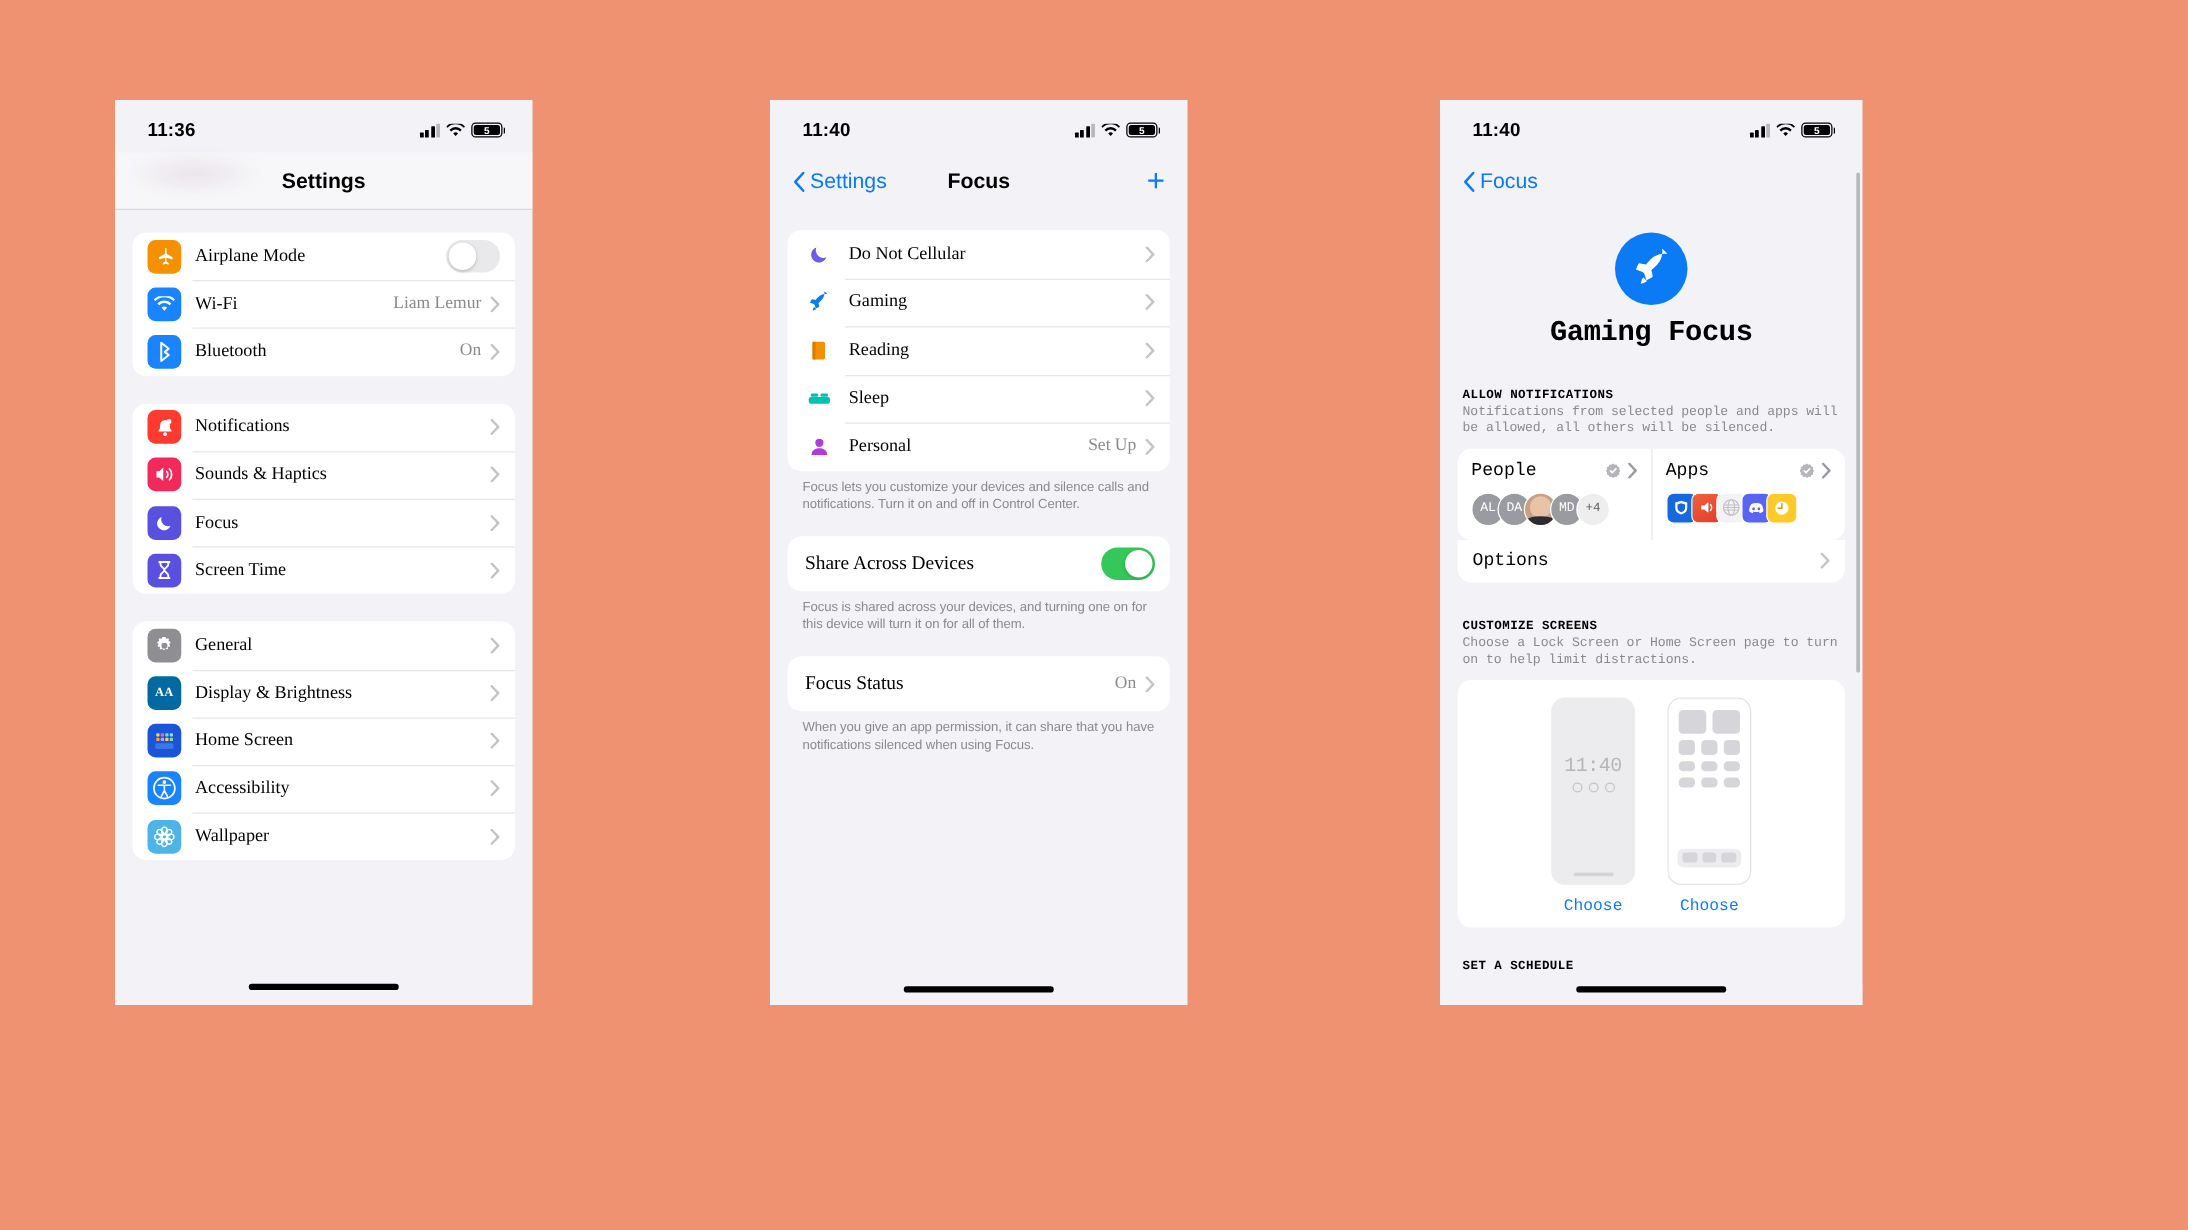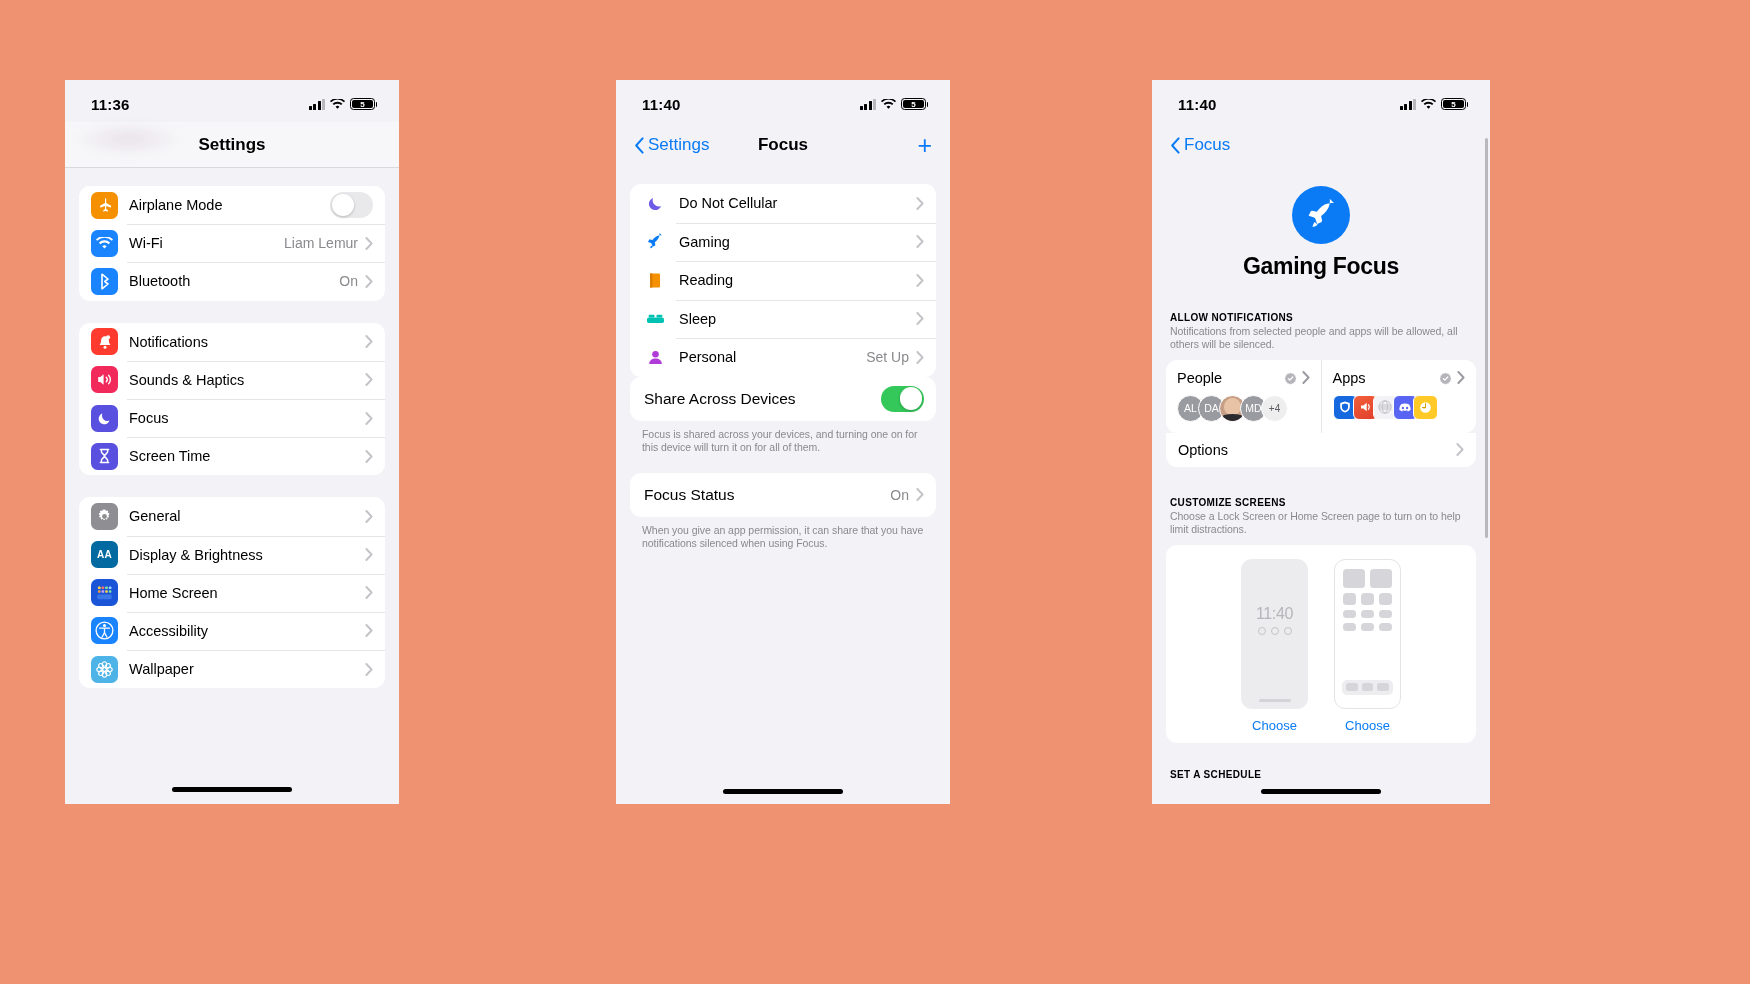--- a/index.html
+++ b/index.html
@@ -10,21 +10,21 @@
     -webkit-font-smoothing:antialiased;
   }
   .stage { position:relative; width:1750px; height:984px; }
 
   
   .phone {
     position:absolute;
     background:#f2f2f7;
     overflow:hidden;
   }
-  #phone-1 { left:65px;  top:80px;  width:334px; height:724px; }
+  #phone-1 { left:92px;  top:80px;  width:334px; height:724px; }
   #phone-2 { left:616px; top:80px;  width:334px; height:724px; }
   #phone-3 { left:1152px;top:80px;  width:338px; height:724px; }
 
   
   .statusbar {
     height:42px; display:flex; align-items:center;
     justify-content:space-between;
     padding:6px 24px 0 26px;
   }
   .sb-time { font-size:15px; font-weight:bold; color:#000; letter-spacing:.2px; }
@@ -71,30 +71,30 @@
   }
   .navbar.sep { border-bottom:.8px solid #d9d9de; background:#f7f7f9; }
   .blurpatch{
     position:absolute; left:8px; top:0; width:110px; height:34px;
     background:radial-gradient(ellipse at center, rgba(216,200,214,.45), rgba(242,242,247,0) 72%);
     filter:blur(5px);
   }
 
   
   .scroll { position:relative; height:calc(100% - 88px); overflow:hidden; }
-  #phone-3 .scroll { height:calc(100% - 88px); }
+  #phone-3 .scroll { height:calc(100% - 88px);font-family:Liberation Mono, monospace; }
 
   
   .group {
     background:#fff; border-radius:11px; margin:0 14px 22px;
     overflow:hidden;
   }
   .row {
     display:flex; align-items:center; height:38.5px;
-    padding:0 12px 0 12px; position:relative;
+    padding:0 12px 0 12px; position:relative;font-family:Liberation Serif, serif;
   }
   .row + .row:before {
     content:""; position:absolute; left:48px; right:0; top:0;
     height:.8px; background:#e6e6ea;
   }
   .ic {
     width:27px; height:27px; border-radius:6.5px; flex:0 0 27px;
     display:flex; align-items:center; justify-content:center;
     margin-right:11px; color:#fff;
   }
@@ -593,20 +593,21 @@
           <span class="row-label">Personal</span>
           <span class="row-value">Set Up</span>
           <span class="chev-r">
               <svg width="8" height="13" viewBox="0 0 8 13">
                 <path d="M1.4 1 6.6 6.5 1.4 12" stroke="#c3c3c8" stroke-width="1.9" fill="none" stroke-linecap="round" stroke-linejoin="round"></path>
               </svg>
             </span>
         </div>
       </div>
 
+      <p class="footnote" style="margin:7px 26px 18px">Focus lets you customize your devices and silence calls and notifications. Turn it on and off in Control Center.</p>
 
       <div class="group">
         <div class="row big-row">
           <span class="row-label">Share Across Devices</span>
           <span class="toggle on">
               <span class="knob"></span>
             </span>
         </div>
       </div>
 

